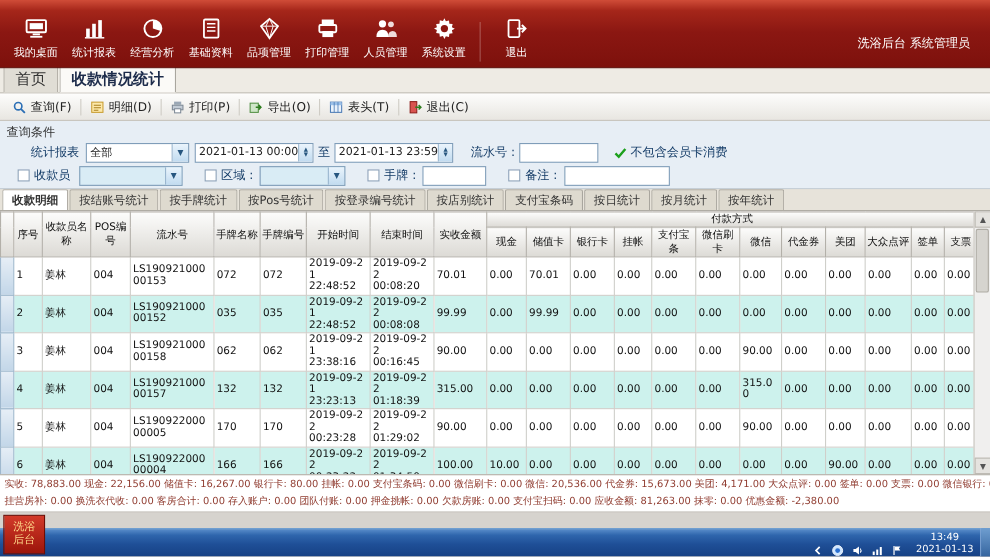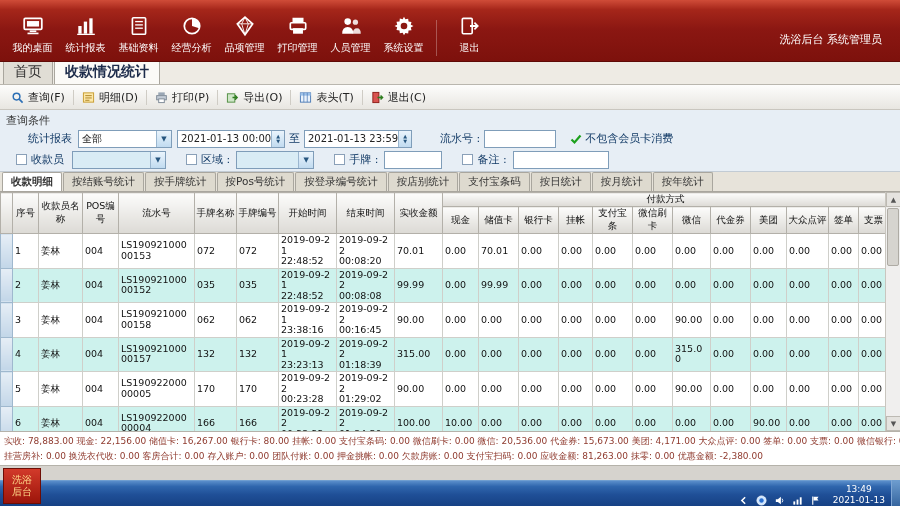--- a/index.html
+++ b/index.html
@@ -94,36 +94,36 @@
               <rect x="8" y="6" width="3" height="11" fill="#fff"></rect>
               <rect x="13" y="3" width="3" height="14" fill="#fff"></rect>
               <rect x="2" y="17" width="16" height="1.2" fill="#fff"></rect>
             </svg>
           </span>
     <span class="mi-label">统计报表</span>
         </div>
         <div class="menu-item">
     <span class="mi-icon">
             <svg viewBox="0 0 20 20">
+              <circle cx="10" cy="10" r="7" fill="none" stroke="#fff" stroke-width="1.6"></circle>
+              <path d="M10 10 L10 3 A7 7 0 0 1 16.5 12 Z" fill="#fff"></path>
+            </svg>
+          </span>
+    <span class="mi-label">经营分析</span>
+        </div>
+        <div class="menu-item">
+    <span class="mi-icon">
+            <svg viewBox="0 0 20 20">
               <rect x="4" y="2.5" width="12" height="15" rx="1" fill="none" stroke="#fff" stroke-width="1.5"></rect>
               <line x1="6.5" y1="6" x2="13.5" y2="6" stroke="#fff" stroke-width="1.2"></line>
               <line x1="6.5" y1="9" x2="13.5" y2="9" stroke="#fff" stroke-width="1.2"></line>
               <line x1="6.5" y1="12" x2="13.5" y2="12" stroke="#fff" stroke-width="1.2"></line>
             </svg>
           </span>
     <span class="mi-label">基础资料</span>
-        </div>
-        <div class="menu-item">
-    <span class="mi-icon">
-            <svg viewBox="0 0 20 20">
-              <circle cx="10" cy="10" r="7" fill="none" stroke="#fff" stroke-width="1.6"></circle>
-              <path d="M10 10 L10 3 A7 7 0 0 1 16.5 12 Z" fill="#fff"></path>
-            </svg>
-          </span>
-    <span class="mi-label">经营分析</span>
         </div>
         <div class="menu-item">
     <span class="mi-icon">
             <svg viewBox="0 0 20 20">
               <path d="M10 2 L17 8 L10 18 L3 8 Z" fill="none" stroke="#fff" stroke-width="1.5"></path>
               <path d="M3 8 H17 M10 2 L7 8 L10 18 M10 2 L13 8 L10 18" stroke="#fff" stroke-width="0.8" fill="none"></path>
             </svg>
           </span>
     <span class="mi-label">品项管理</span>
         </div>
@@ -260,21 +260,21 @@
           </span>
       </div>
       <span class="q-label" style="margin:0 4px">至</span>
       <div class="input" style="width:108px">
         <span>2021-01-13 23:59</span>
         <span class="spin">
             <span>▲</span>
             <span>▼</span>
           </span>
       </div>
-      <span class="q-label" style="margin-left:28px">流水号 :</span>
+      <span class="q-label" style="margin-left:16px">流水号 :</span>
       <div class="input" style="width:72px;margin-left:4px">
         <span></span>
       </div>
       <span class="gcheck">
           <svg viewBox="0 0 12 12">
             <path d="M1.5 6.5 L4.5 9.5 L10.5 2.5" stroke="#1ca01c" stroke-width="2.2" fill="none"></path>
           </svg>
         </span>
       <span class="q-label" style="color:#123a66">不包含会员卡消费</span>
     </div>

